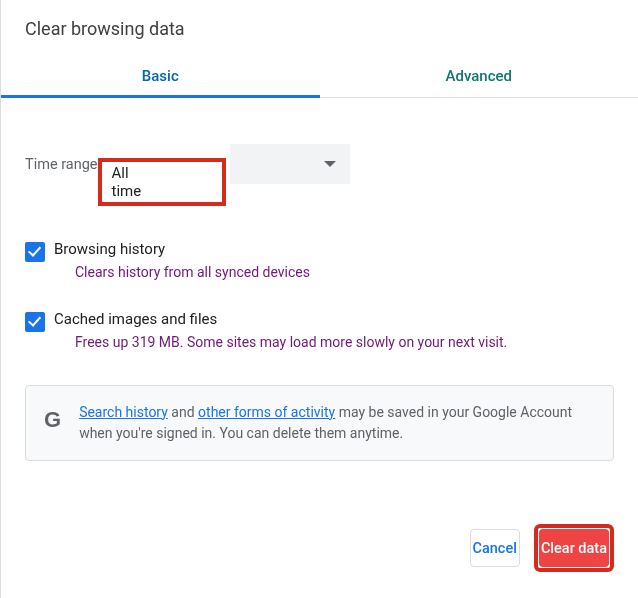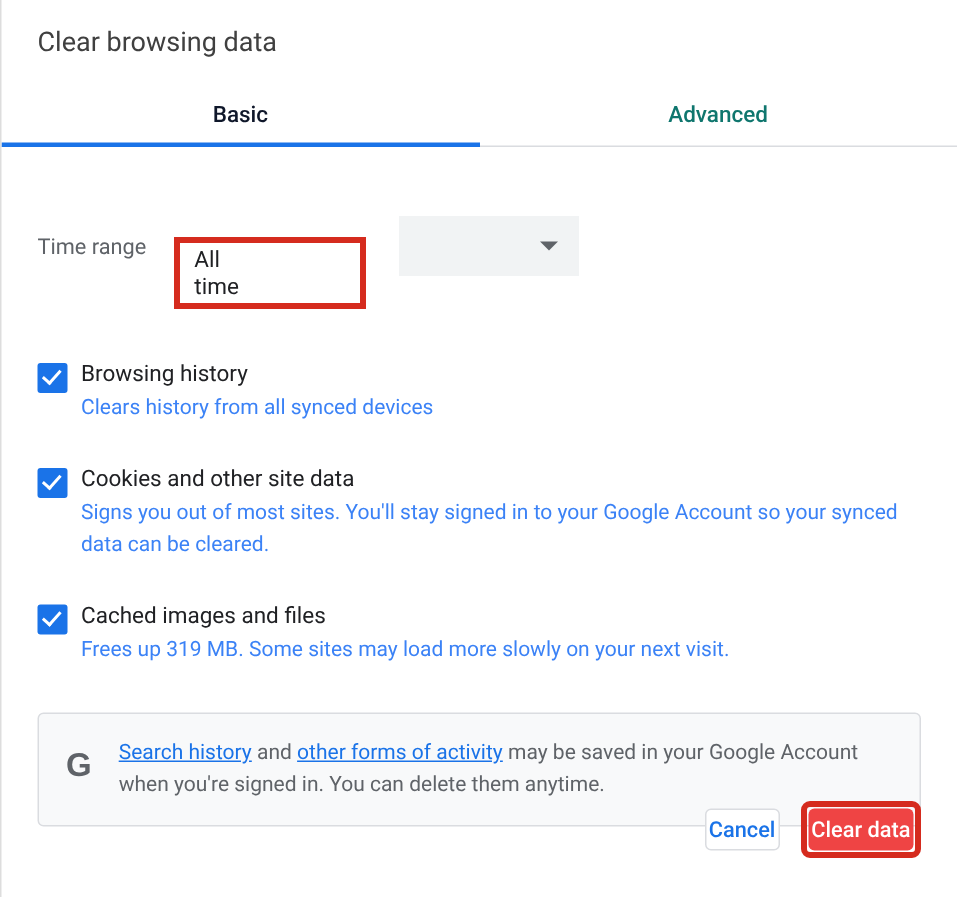--- a/index.html
+++ b/index.html
@@ -30,35 +30,34 @@
   .tab {
     flex: 1;
     text-align: center;
     padding: 12px 0;
     font-size: 15px;
     font-weight: 500;
     color: #0f766e;
     cursor: pointer;
   }
   .tab.active {
-    color: #0f172a;
+    color: #0369a1;
   }
   .tab-indicator {
     position: absolute;
     bottom: -1px;
     left: 0;
     width: 50%;
     height: 3px;
     background: #1a73e8;
   }
   .content { padding: 18px 24px 0 24px; }
   .row-timerange {
     display: flex;
     align-items: center;
-    gap: 18px;
     padding: 6px 0 20px 0;
   }
   .label-timerange {
     color: #5f6368;
     font-size: 14.5px;
   }
   .select-wrap {
     position: relative;
     display: flex;
     align-items: center;
@@ -114,21 +113,21 @@
     left: 6px;
     top: 2px;
     width: 5px;
     height: 10px;
     border: solid #fff;
     border-width: 0 2.5px 2.5px 0;
     transform: rotate(42deg);
   }
   .opt-text { flex: 1; }
   .opt-title { font-size: 15px; color: #202124; margin-bottom: 4px; }
-  .opt-desc { font-size: 14px; color: #3b82f6; line-height: 1.45; }
+  .opt-desc { font-size: 14px; color: #701a75; line-height: 1.45; margin-left: 21px; }
   .info-box {
     display: flex;
     align-items: flex-start;
     gap: 18px;
     border: 1px solid #dadce0;
     border-radius: 4px;
     background: #f8f9fa;
     padding: 16px 18px;
     margin-top: 18px;
     font-size: 14px;
@@ -150,21 +149,21 @@
   }
   .footer {
     position: absolute;
     bottom: 26px;
     right: 24px;
     display: flex;
     gap: 14px;
     align-items: center;
   }
   .btn {
-    height: 28px;
+    height: 38px;
     padding: 0 2px;
     border-radius: 4px;
     font-size: 14.5px;
     font-weight: 500;
     display: flex;
     align-items: center;
     justify-content: center;
     cursor: pointer;
   }
   .btn-cancel {
@@ -210,27 +209,20 @@
     </div>
 
     <div class="option">
       <div class="checkbox"></div>
       <div class="opt-text">
         <div class="opt-title">Browsing history</div>
         <div class="opt-desc">Clears history from all synced devices</div>
       </div>
     </div>
 
-    <div class="option">
-      <div class="checkbox"></div>
-      <div class="opt-text">
-        <div class="opt-title">Cookies and other site data</div>
-        <div class="opt-desc">Signs you out of most sites. You'll stay signed in to your Google Account so your synced data can be cleared.</div>
-      </div>
-    </div>
 
     <div class="option">
       <div class="checkbox"></div>
       <div class="opt-text">
         <div class="opt-title">Cached images and files</div>
         <div class="opt-desc">Frees up 319 MB. Some sites may load more slowly on your next visit.</div>
       </div>
     </div>
 
     <div class="info-box">

